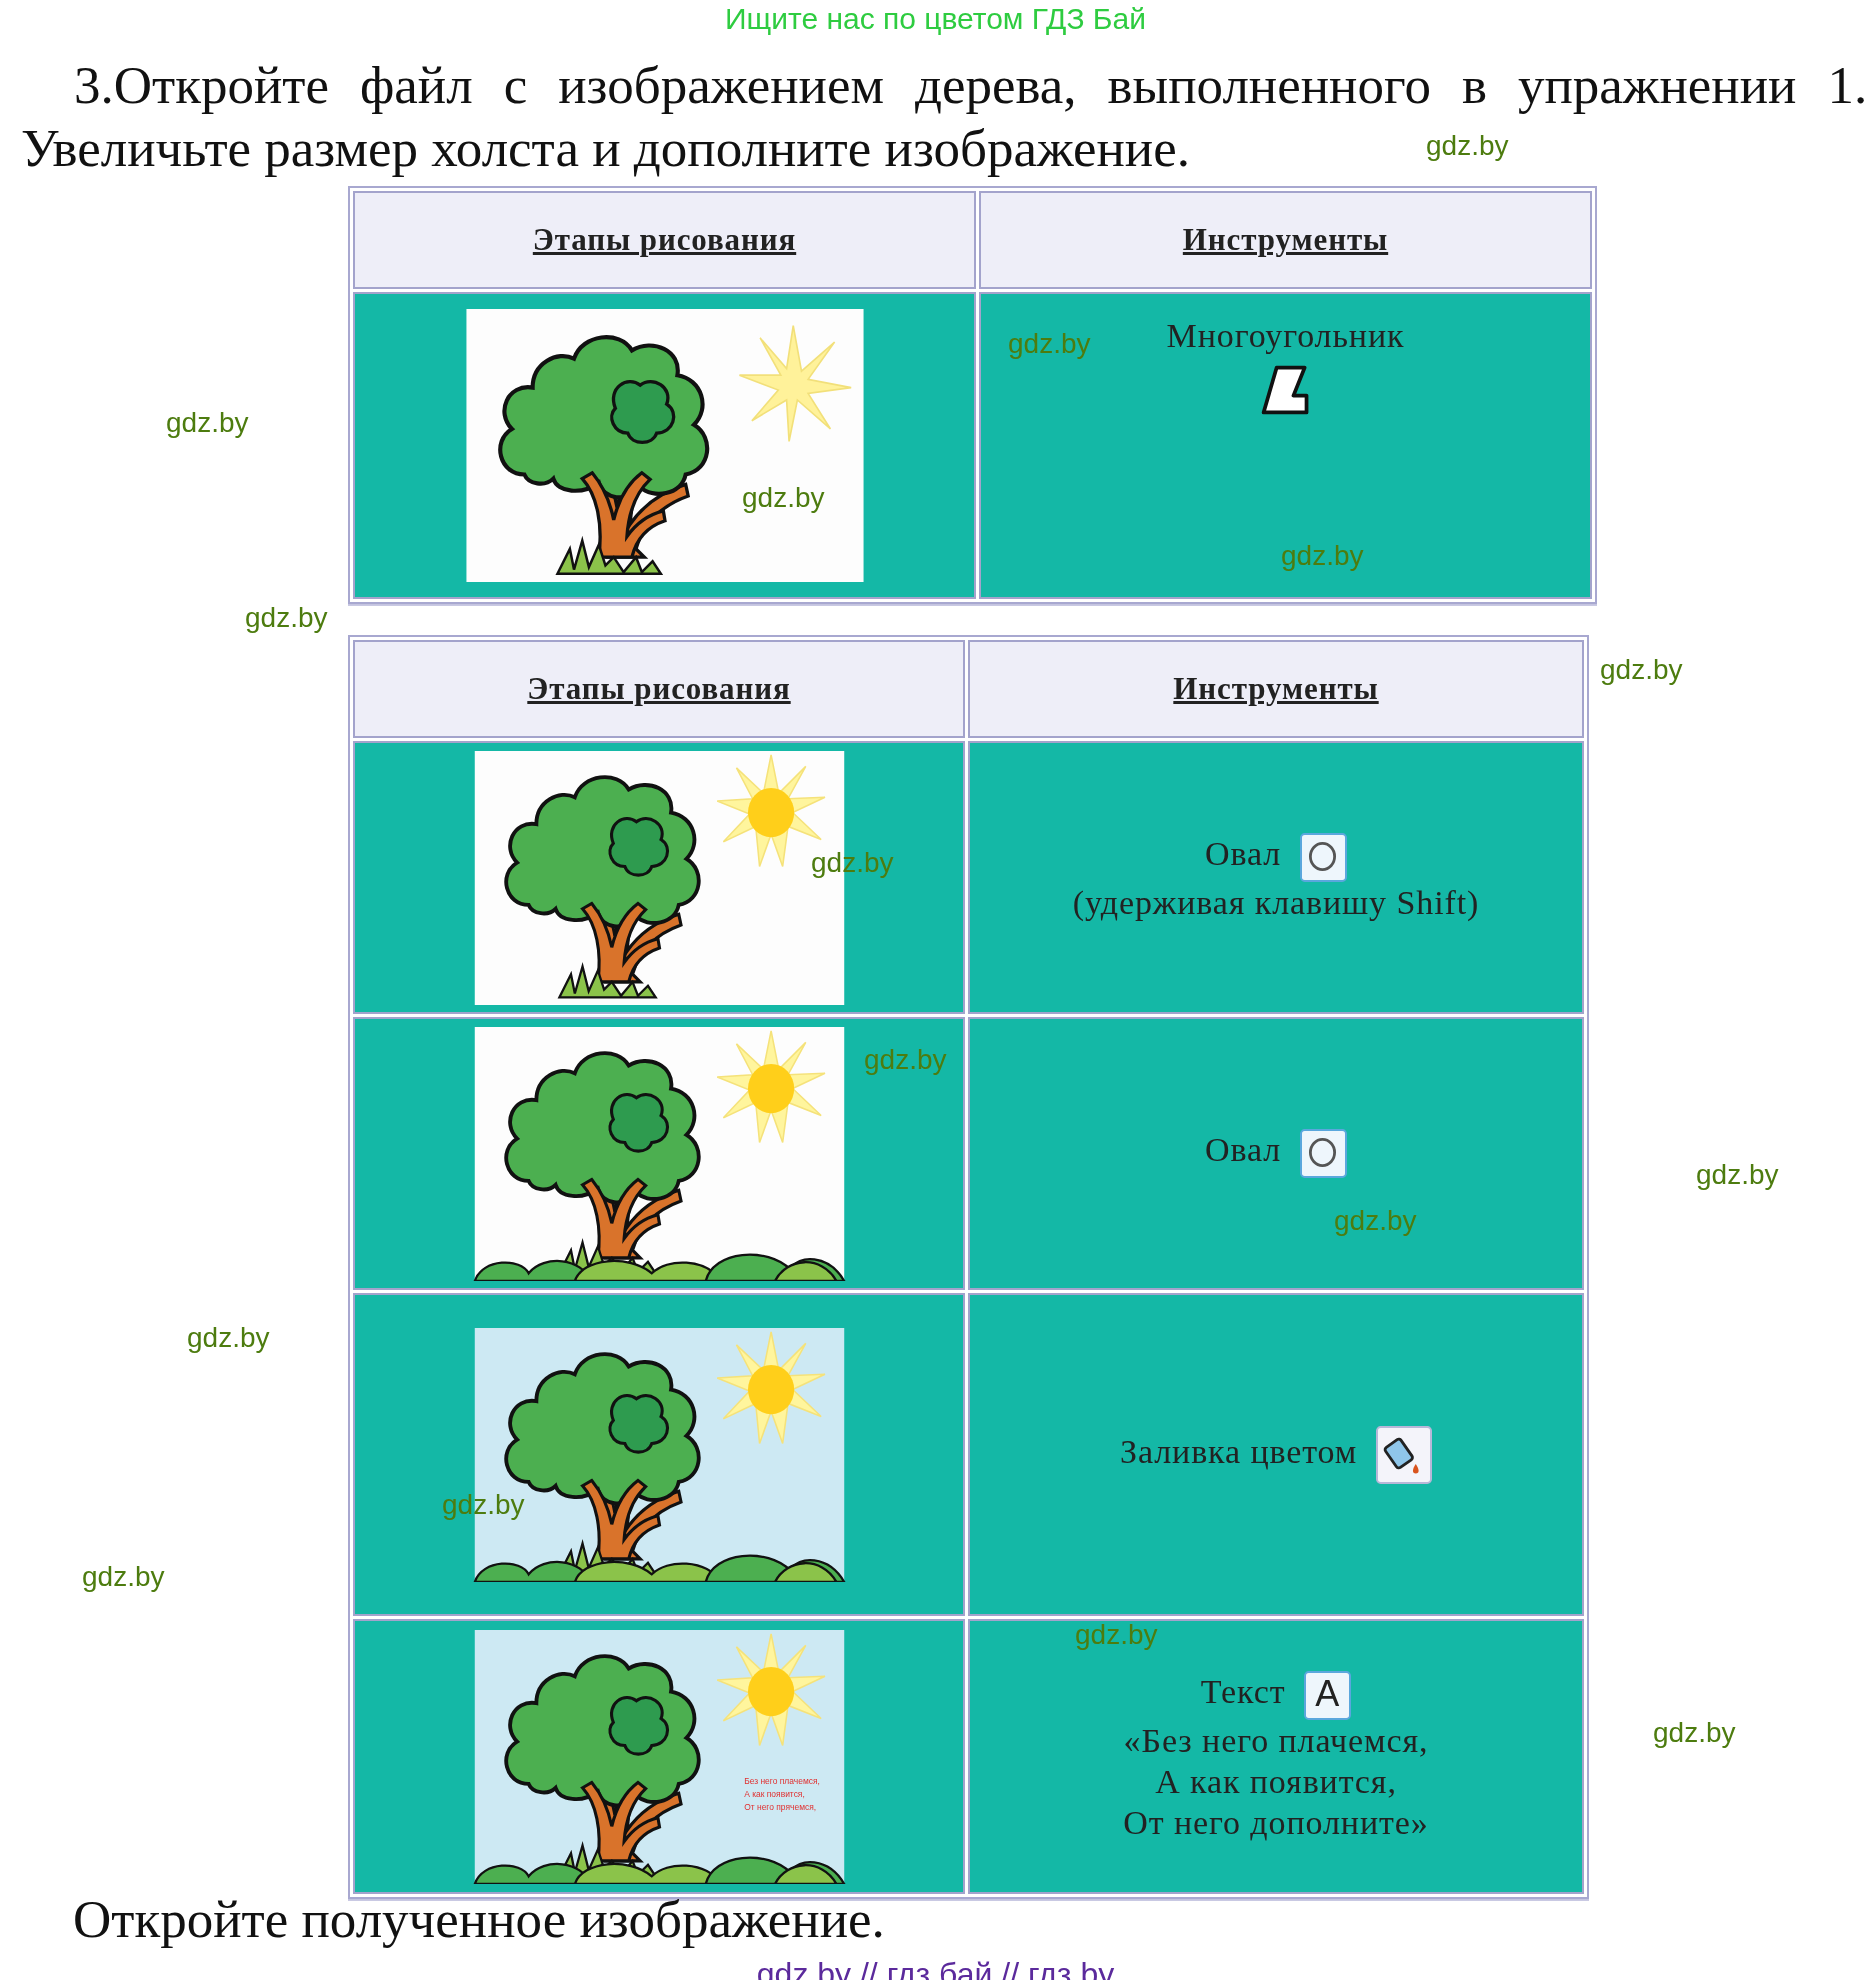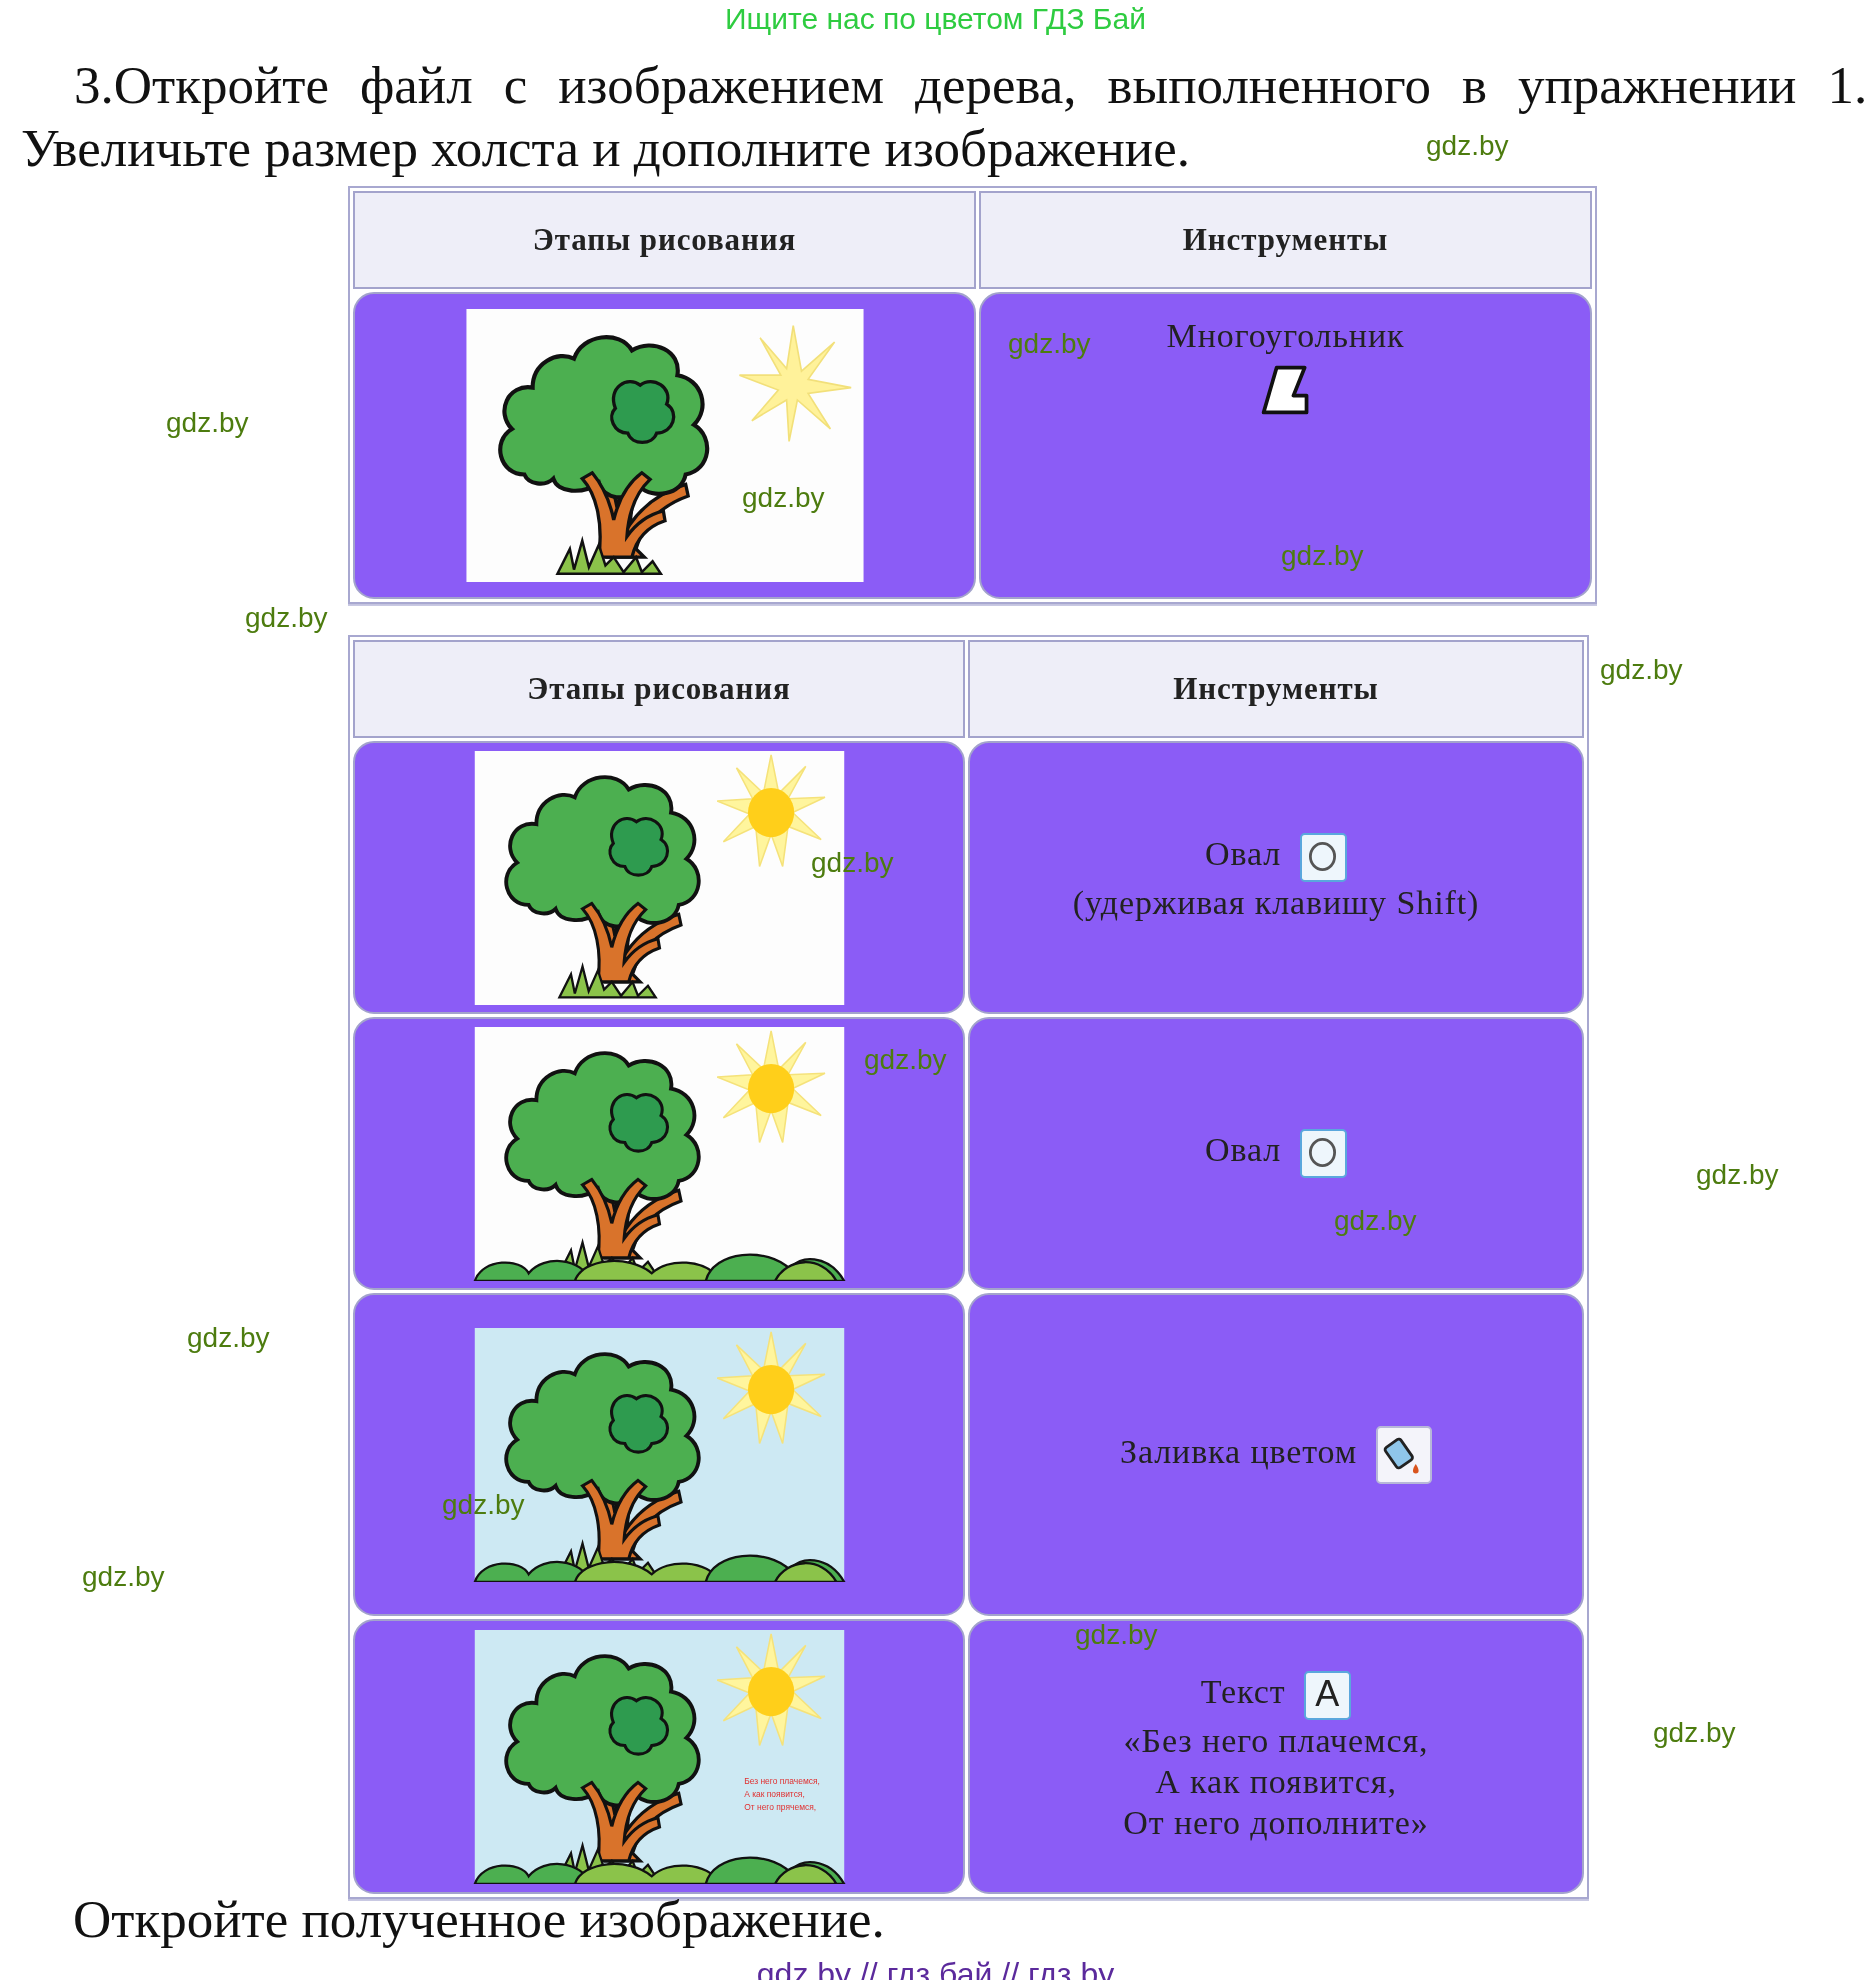--- a/index.html
+++ b/index.html
@@ -4,22 +4,22 @@
 <style>
   html,body{margin:0;padding:0;background:#fff;}
   body{width:1871px;height:1980px;position:relative;overflow:hidden;font-family:"Liberation Serif","DejaVu Serif",serif;color:#111;}
   .top-banner{position:absolute;left:0;width:1871px;top:0;text-align:center;color:#2ecc40;font-family:"Liberation Sans","DejaVu Sans",sans-serif;font-size:30px;line-height:38px;}
   .title{position:absolute;left:21px;right:3.8px;font-size:53px;line-height:60px;}
   .title.l1{top:55px;text-indent:53px;text-align:justify;text-align-last:justify;}
   .title.l2{top:118px;}
   .wm{position:absolute;font-family:"Liberation Sans","DejaVu Sans",sans-serif;font-size:28px;color:#4d7c0f;line-height:32px;white-space:nowrap;text-align:center;}
   table.steps{position:absolute;border-collapse:separate;border-spacing:3.8px;background:#fff;border:2.8px solid #a8a8d0;box-shadow:0 1.9px 0 #c4c4e0;}
   table.steps td, table.steps th{border:2.8px solid #a3a3cc;padding:0;}
-  table.steps th{background:#eeeef8;font-weight:bold;font-size:31px;color:#222;height:94px;letter-spacing:0.9px;}
-  table.steps td{background:#8b5cf6;vertical-align:middle;text-align:center;border-radius:21px;}
+  table.steps th{background:#eeeef8;font-weight:bold;font-size:31px;color:#222;height:94px;letter-spacing:0.9px;text-decoration:underline;}
+  table.steps td{background:#14b8a6;vertical-align:middle;text-align:center;}
   .t1{left:348px;top:186px;width:1249px;}
   .t2{left:348px;top:635px;width:1241px;}
   .t1 col.c1{width:623px;} .t2 col.c1{width:612px;}
   .tool-label{font-size:34px;line-height:41px;color:#222;letter-spacing:0.9px;}
   .tool-icon{display:inline-block;vertical-align:middle;width:47px;height:49px;border:2.8px solid #5aa7dd;border-radius:4.7px;background:#eef6fc;position:relative;margin-left:9.4px;box-sizing:border-box;}
   .tool-icon.gray{border-color:#b7b7d8;background:#f4f4fa;}
   .scene{display:block;margin:0 auto;}
   .footer{position:absolute;left:73px;top:1889px;font-size:53px;line-height:60px;}
   .bottom{position:absolute;left:0;width:1871px;top:1955px;text-align:center;color:#5b2a9c;font-family:"Liberation Sans","DejaVu Sans",sans-serif;font-size:32px;line-height:38px;}
 </style>

